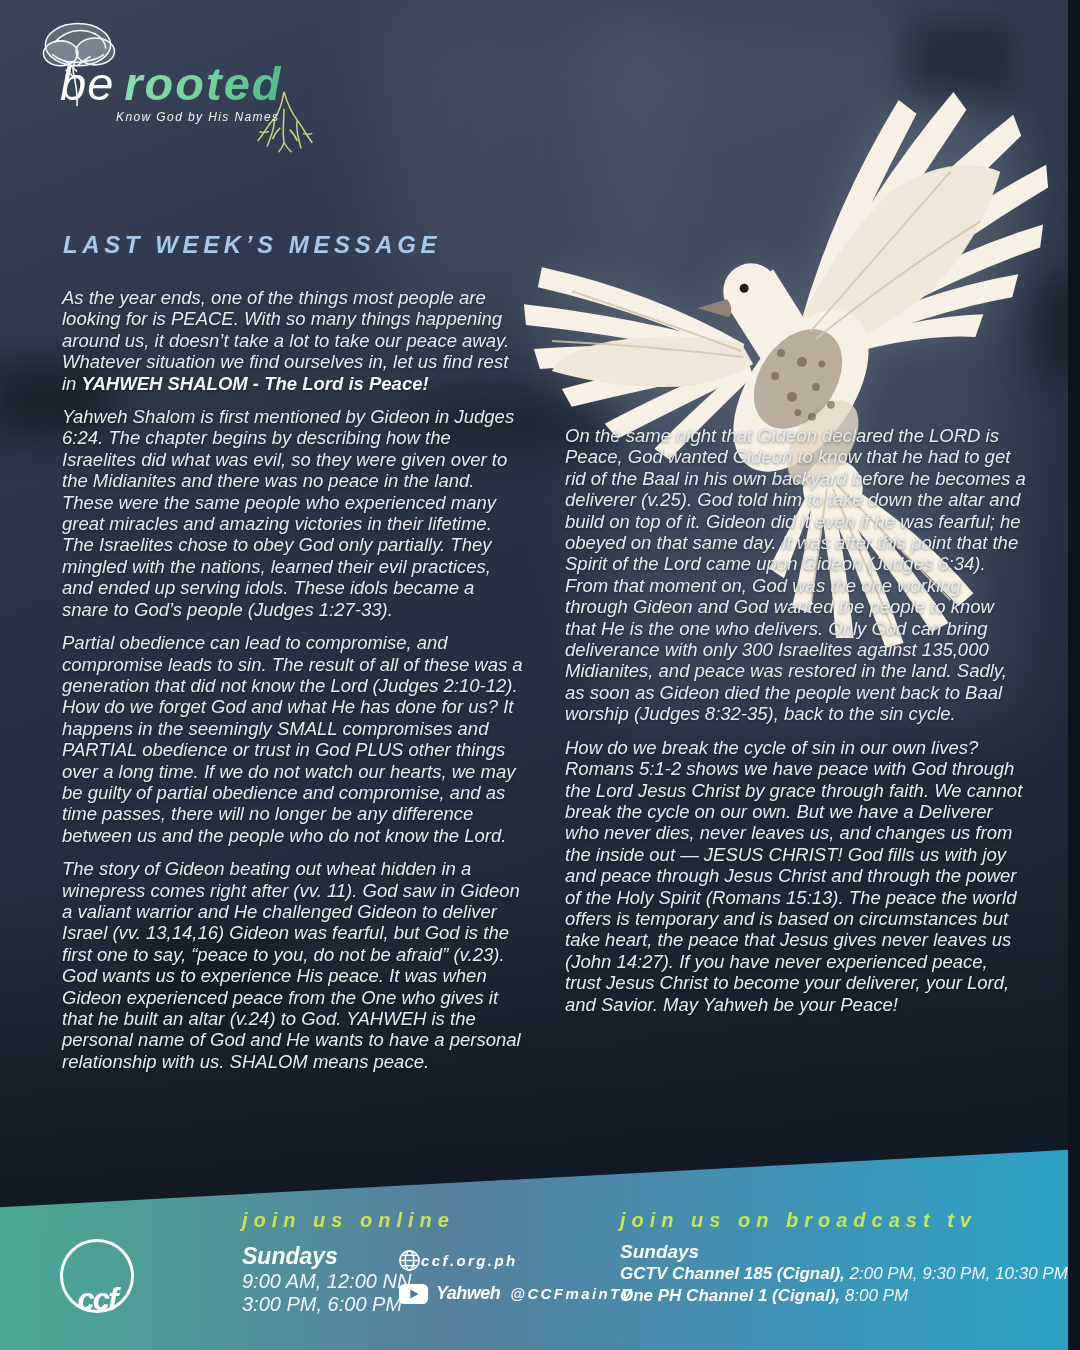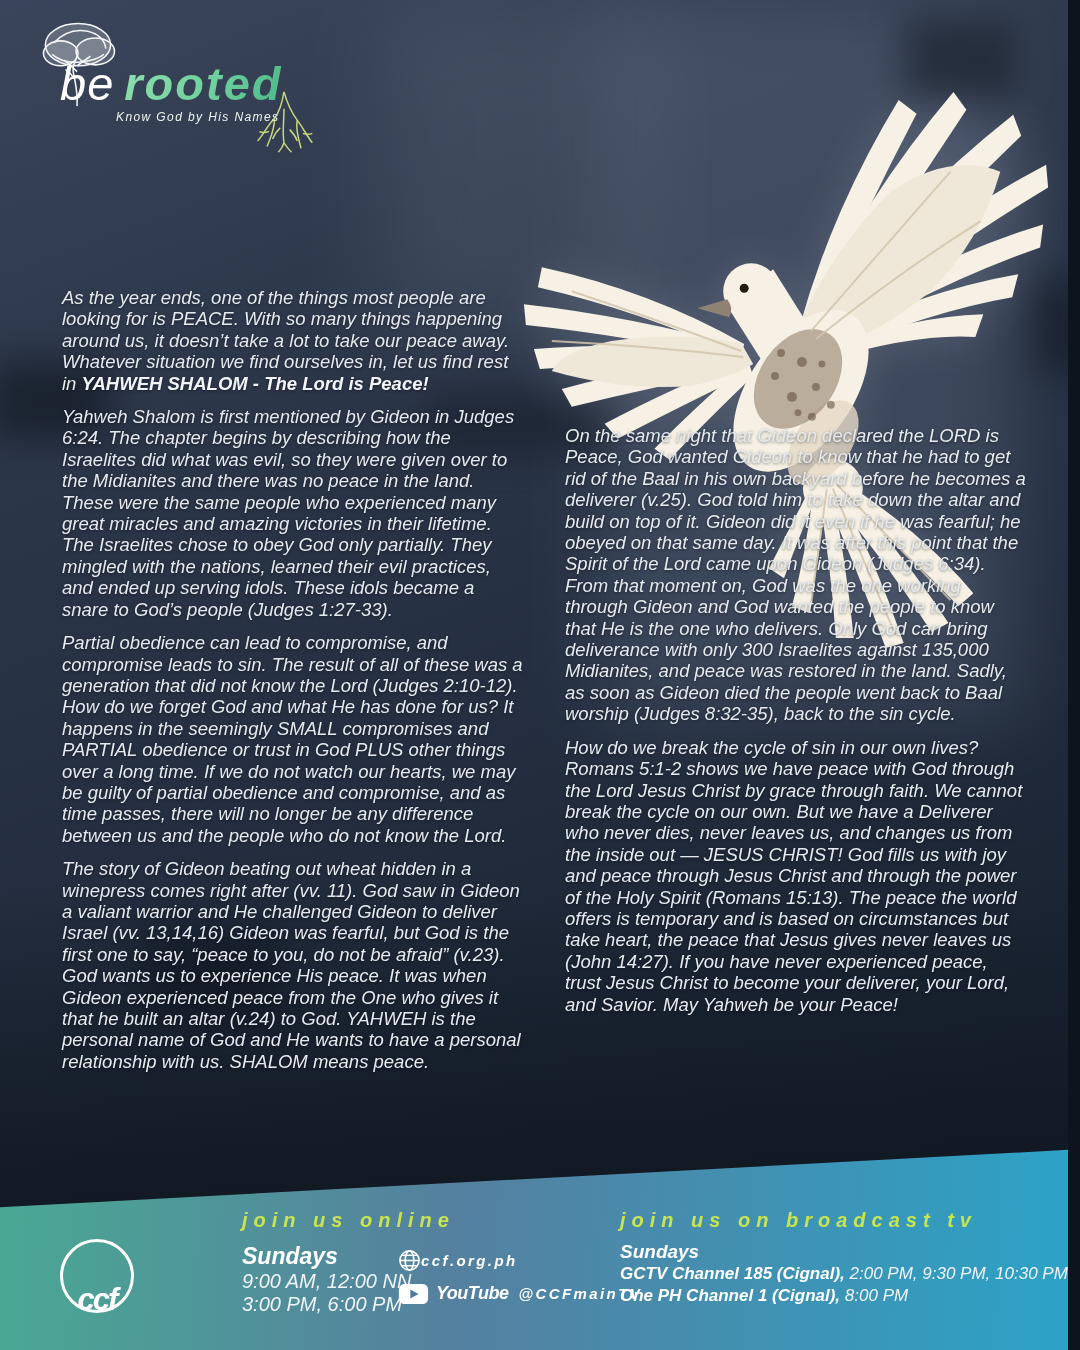--- a/index.html
+++ b/index.html
@@ -167,20 +167,21 @@
     <g stroke="#d3e381" stroke-width="1.6" fill="none" opacity=".92">
       <path d="M40,2 C38,14 36,22 30,30 M40,2 C44,16 48,24 54,32"></path>
       <path d="M30,30 C22,38 18,48 12,54 M30,30 C30,42 26,50 22,60"></path>
       <path d="M54,32 C60,40 64,48 70,56 M54,32 C52,44 56,52 58,62"></path>
       <path d="M40,20 C40,34 38,44 40,56 M36,40 Q30,46 28,52 M46,42 Q52,48 54,54"></path>
       <path d="M24,44 Q18,46 14,44 M60,46 Q66,48 70,46 M40,56 Q38,62 34,66 M40,56 Q44,62 48,66"></path>
     </g>
   </svg>
   <div class="tagline">Know God by His Names</div>
 
+  <div class="subtitle">LAST WEEK’S MESSAGE</div>
 
   <div class="col col-left">
     <p><span>As the year ends, one of the things most people are looking for is PEACE. With so many things happening around us, it doesn’t take a lot to take our peace away. Whatever situation we find ourselves in, let us find rest in </span><b>YAHWEH SHALOM - The Lord is Peace!</b></p>
     <p>Yahweh Shalom is first mentioned by Gideon in Judges 6:24. The chapter begins by describing how the Israelites did what was evil, so they were given over to the Midianites and there was no peace in the land. These were the same people who experienced many great miracles and amazing victories in their lifetime. The Israelites chose to obey God only partially. They mingled with the nations, learned their evil practices, and ended up serving idols. These idols became a snare to God’s people (Judges 1:27-33).</p>
     <p>Partial obedience can lead to compromise, and compromise leads to sin. The result of all of these was a generation that did not know the Lord (Judges 2:10-12). How do we forget God and what He has done for us? It happens in the seemingly SMALL compromises and PARTIAL obedience or trust in God PLUS other things over a long time. If we do not watch our hearts, we may be guilty of partial obedience and compromise, and as time passes, there will no longer be any difference between us and the people who do not know the Lord.</p>
     <p>The story of Gideon beating out wheat hidden in a winepress comes right after (vv. 11). God saw in Gideon a valiant warrior and He challenged Gideon to deliver Israel (vv. 13,14,16) Gideon was fearful, but God is the first one to say, “peace to you, do not be afraid” (v.23). God wants us to experience His peace. It was when Gideon experienced peace from the One who gives it that he built an altar (v.24) to God. YAHWEH is the personal name of God and He wants to have a personal relationship with us. SHALOM means peace.</p>
   </div>
   <div class="col col-right">
     <p>On the same night that Gideon declared the LORD is Peace, God wanted Gideon to know that he had to get rid of the Baal in his own backyard before he becomes a deliverer (v.25). God told him to take down the altar and build on top of it. Gideon did it even if he was fearful; he obeyed on that same day. It was after this point that the Spirit of the Lord came upon Gideon (Judges 6:34). From that moment on, God was the one working through Gideon and God wanted the people to know that He is the one who delivers. Only God can bring deliverance with only 300 Israelites against 135,000 Midianites, and peace was restored in the land. Sadly, as soon as Gideon died the people went back to Baal worship (Judges 8:32-35), back to the sin cycle.</p>
     <p>How do we break the cycle of sin in our own lives? Romans 5:1-2 shows we have peace with God through the Lord Jesus Christ by grace through faith. We cannot break the cycle on our own. But we have a Deliverer who never dies, never leaves us, and changes us from the inside out — JESUS CHRIST! God fills us with joy and peace through Jesus Christ and through the power of the Holy Spirit (Romans 15:13). The peace the world offers is temporary and is based on circumstances but take heart, the peace that Jesus gives never leaves us (John 14:27). If you have never experienced peace, trust Jesus Christ to become your deliverer, your Lord, and Savior. May Yahweh be your Peace!</p>
@@ -207,21 +208,21 @@
             <path d="M2,12 H22 M3.5,6.5 H20.5 M3.5,17.5 H20.5"></path>
           </g>
         </svg>
         <span class="label">ccf.org.ph</span>
       </div>
       <div class="row">
         <svg width="31" height="22" viewBox="0 0 34 24">
           <rect x="1" y="1" width="32" height="22" rx="6" fill="#fff"></rect>
           <path d="M13.5,7 L22.5,12 L13.5,17 Z" fill="#4f7aa1"></path>
         </svg>
-        <span class="yt-word">YouTube</span>
+        <span class="yt-word">Yahweh</span>
         <span class="yt-handle">@CCFmainTV</span>
       </div>
     </div>
 
     <div class="broadcast">
       <div class="f-head">join us on broadcast tv</div>
       <div class="day">Sundays</div>
       <div class="line"><b>GCTV Channel 185 (Cignal),</b><span> 2:00 PM, 9:30 PM, 10:30 PM</span></div>
       <div class="line"><b>One PH Channel 1 (Cignal),</b><span> 8:00 PM</span></div>
     </div>

